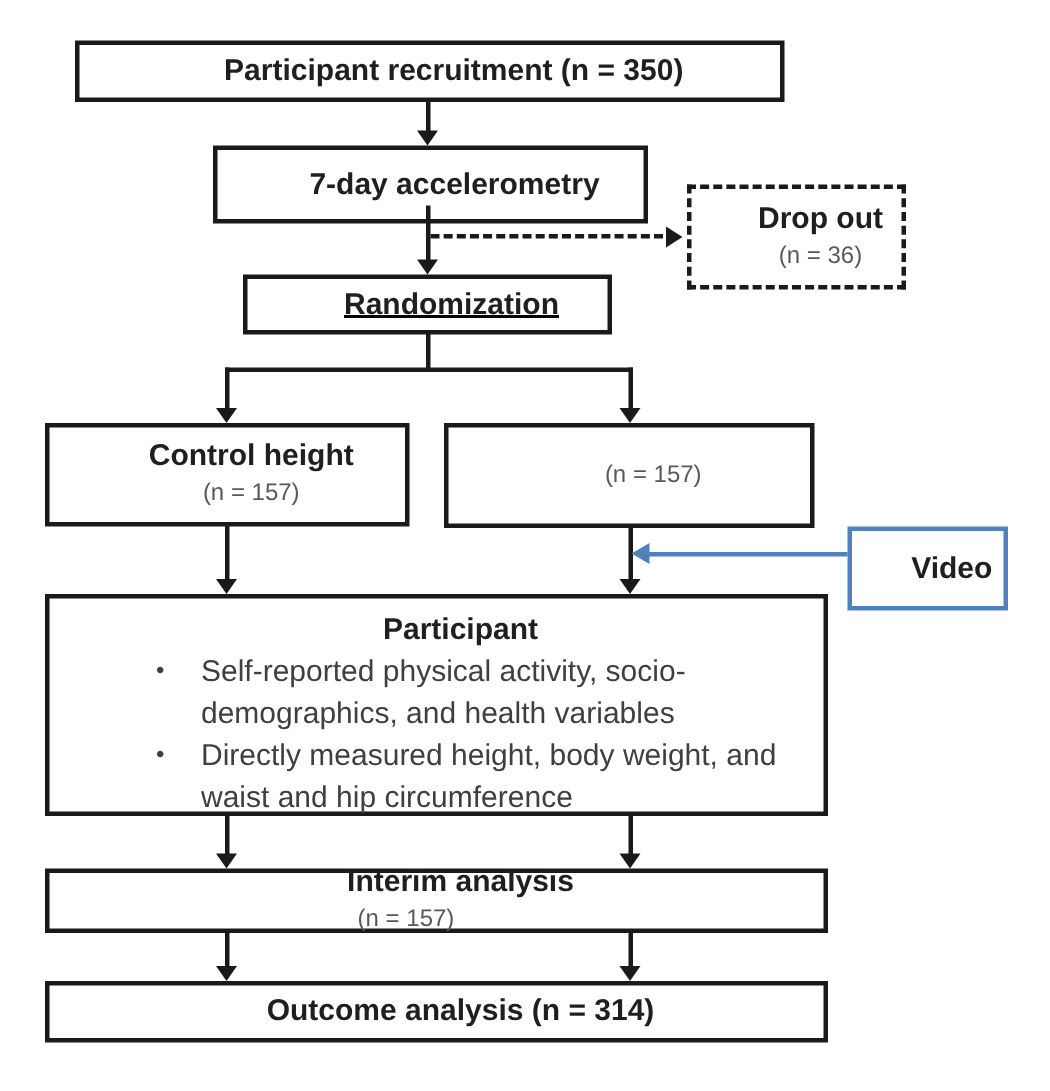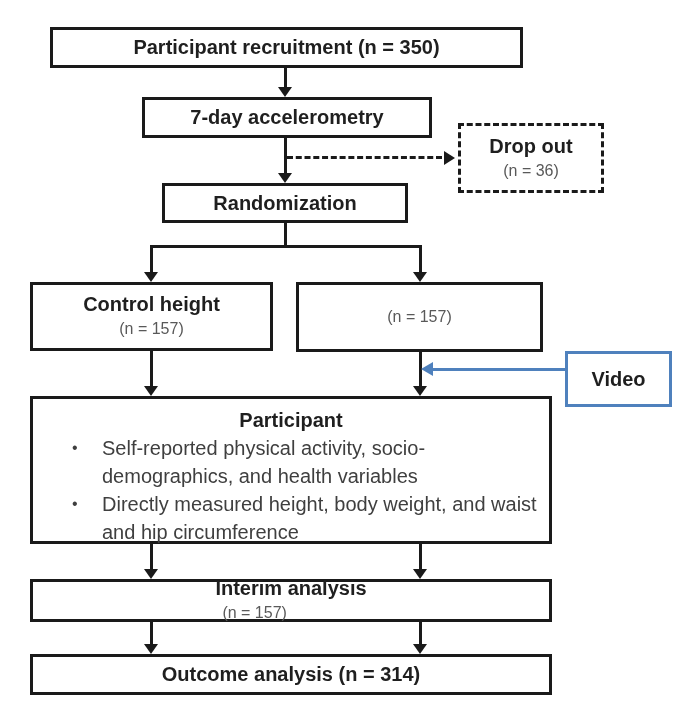--- a/index.html
+++ b/index.html
@@ -14,31 +14,32 @@
   .node {
     position: absolute;
     background: #ffffff;
     border: 3px solid #1a1a1a;
     box-sizing: border-box;
     display: flex;
     flex-direction: column;
     align-items: center;
     justify-content: center;
     text-align: center;
+    padding-left: 32px;
   }
   .label { font-weight: bold; font-size: 20px; color: #1f1f1f; line-height: 25px; }
   .sub   { font-weight: normal; font-size: 16px; color: #595959; line-height: 24px; }
   .inline-title { display: flex; flex-direction: column; align-items: flex-start; }
   .inline-title .sub { margin-left: 7px; }
 
   
   #node-recruitment   { left: 50px;  top: 27px;  width: 473px; height: 41px; }
-  #node-accelerometry { left: 142px; top: 97px;  width: 290px; height: 41px; }
+  #node-accelerometry { left: 142px; top: 97px;  width: 290px; height: 52px; }
   #node-dropout       { left: 458px; top: 123px; width: 146px; height: 70px; border-style: dashed; }
-  #node-randomization { left: 162px; top: 183px; width: 246px; height: 40px; }
+  #node-randomization { left: 162px; top: 183px; width: 246px; height: 40px; text-decoration: underline; }
   #node-control       { left: 30px;  top: 282px; width: 243px; height: 69px; }
   #node-experimental  { left: 296px; top: 282px; width: 247px; height: 70px; }
   #node-video         { left: 565px; top: 351px; width: 107px; height: 56px; border-color: #4f81bd; }
   #node-assessment    { left: 30px;  top: 396px; width: 522px; height: 148px;
                         justify-content: flex-start; padding-top: 7px; }
   #node-interim       { left: 30px;  top: 579px; width: 522px; height: 43px; }
   #node-outcome       { left: 30px;  top: 654px; width: 522px; height: 41px; text-align: right; }
 
   
   .assess-title { font-weight: bold; font-size: 20px; color: #1f1f1f; line-height: 28px; }

